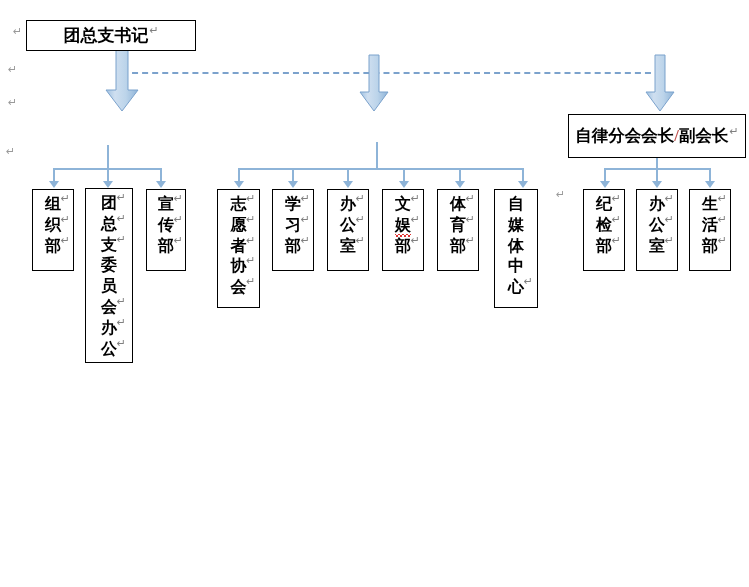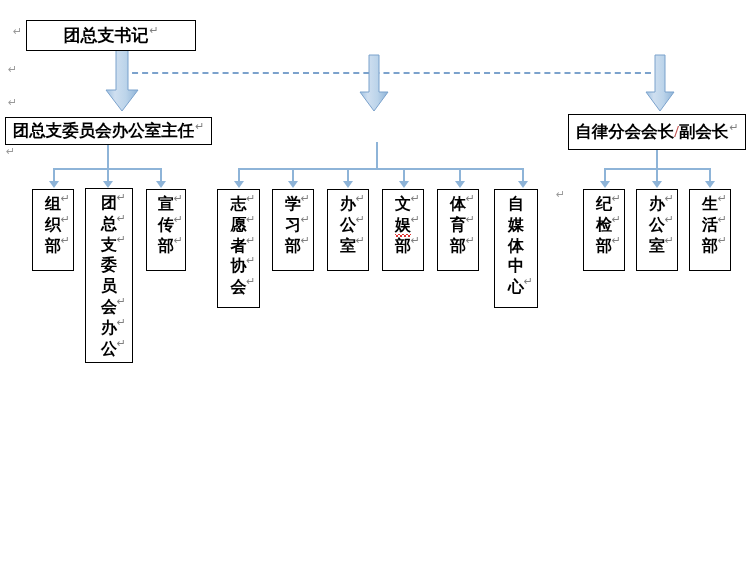--- a/index.html
+++ b/index.html
@@ -183,26 +183,23 @@
         <stop offset="100%" stop-color="#8fb4d8"></stop>
       </linearGradient>
     </defs>
     <polygon points="10,0 20,0 20,37 29,37 15,56 1,37 10,37" fill="url(#ba3)" stroke="#7ba2cc" stroke-width="1"></polygon>
   </svg>
 
   <div class="node horiz" style="left:26px; top:20px; width:170px; height:31px;">
     <span class="label"><span>团总支书记</span><span class="pilcrow">↵</span></span>
   </div>
 
-  <div class="node horiz wide" style="left:5px; top:117px; width:207px; height:28px;">
-    <span class="label"><span>团总支委员会办公室主任</span><span class="pilcrow">↵</span></span>
-  </div>
-
-
-  <div class="node horiz wide" style="left:568px; top:114px; width:178px; height:36px;">
+
+
+  <div class="node horiz wide" style="left:568px; top:114px; width:178px; height:44px;">
     <span class="label"><span>自律分会会长</span><span class="slash">/</span><span>副会长</span><span class="pilcrow">↵</span></span>
   </div>
 
   <div class="conn v" style="left:107px; top:145px; height:25px;"></div>
   <div class="conn h" style="left:54px;  top:168px; width:107px;"></div>
   <div class="conn v" style="left:53px;  top:168px; height:14px;"></div>
   <div class="tip" style="left:49px;  top:181px;"></div>
   <div class="conn v" style="left:107px; top:168px; height:14px;"></div>
   <div class="tip" style="left:103px; top:181px;"></div>
   <div class="conn v" style="left:160px; top:168px; height:14px;"></div>

